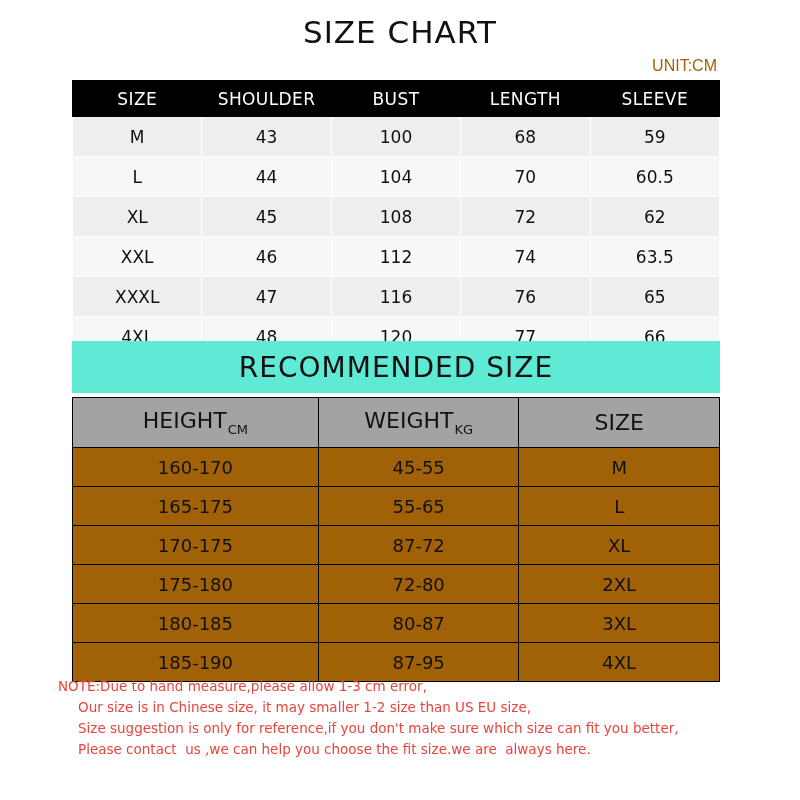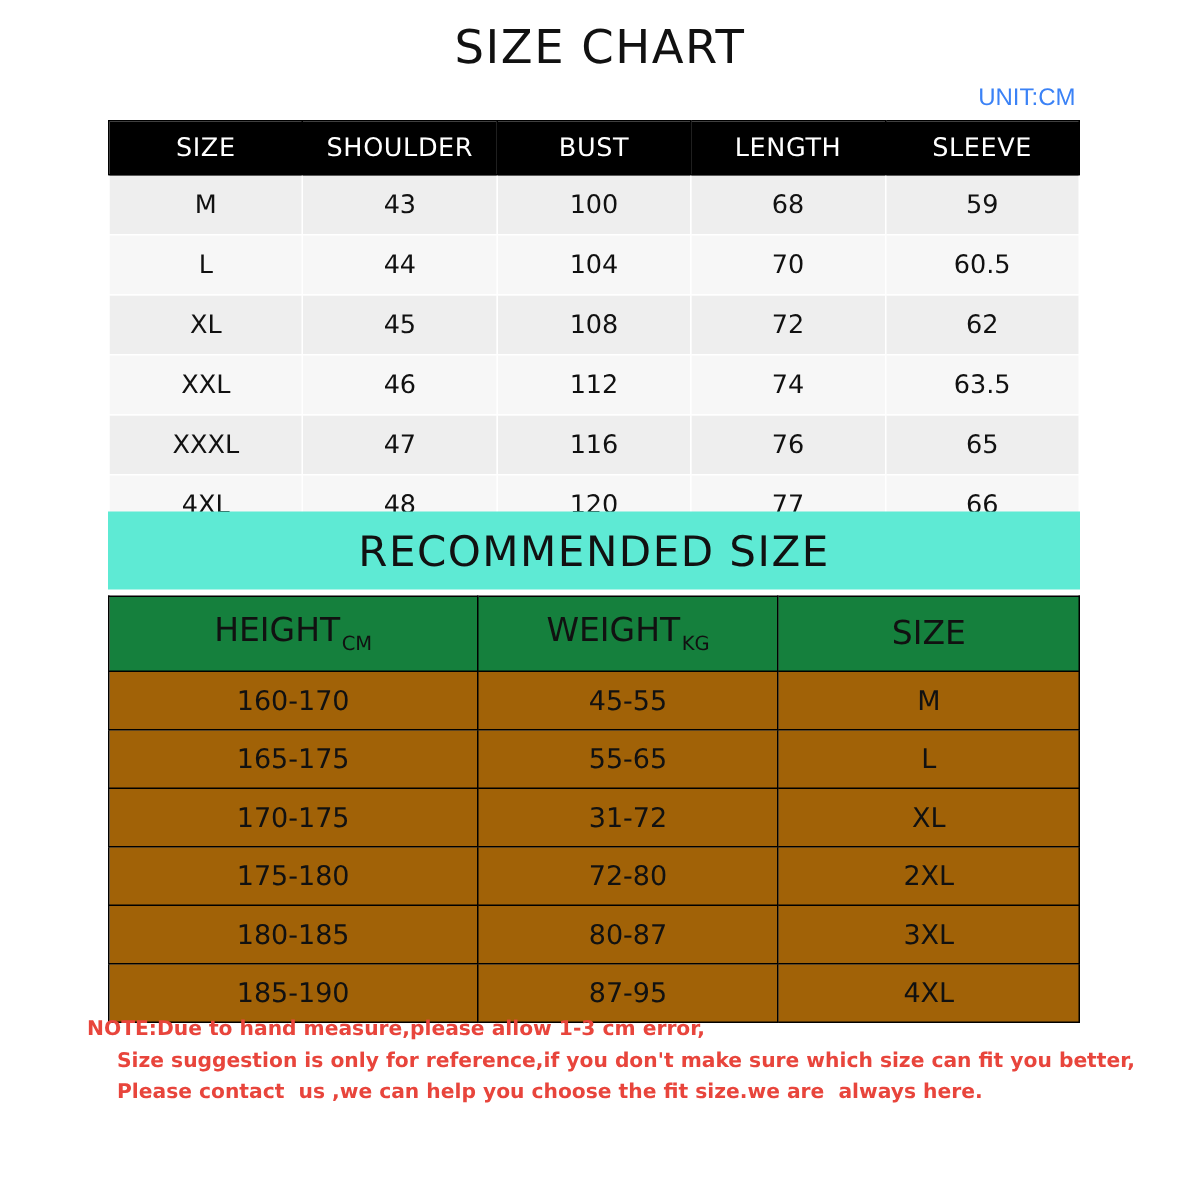--- a/index.html
+++ b/index.html
@@ -27,21 +27,21 @@
     color: #111;
     padding-top: 14px;
     font-weight: 400;
     font-family: "DejaVu Sans", sans-serif;
   }
   .unit {
     position: absolute;
     right: 83px;
     top: 57px;
     font-size: 16px;
-    color: #3b82f6;
+    color: #a16207;
   }
   
   .size-table-wrap {
     position: absolute;
     left: 72px;
     top: 80px;
     width: 648px;
   }
   table.size-table {
     border-collapse: collapse;
@@ -98,21 +98,21 @@
   table.rec-table {
     border-collapse: collapse;
     width: 100%;
     table-layout: fixed;
   }
   table.rec-table th {
     border: 1px solid #000;
     height: 47px;
     font-weight: 400;
     font-size: 22px;
-    background: #15803d;
+    background: #a3a3a3;
     color: #111;
     font-family: "DejaVu Sans", sans-serif;
   }
   table.rec-table th .sub {
     font-size: 13px;
     vertical-align: sub;
     margin-left: 1px;
   }
   table.rec-table td {
     border: 1px solid #000;
@@ -127,21 +127,20 @@
   
   .notes {
     position: absolute;
     left: 58px;
     top: 676px;
     width: 700px;
     color: #e8453c;
     font-size: 13.5px;
     line-height: 21px;
     font-family: "DejaVu Sans", sans-serif;
-    font-weight: bold;
   }
   .notes div { white-space: pre; }
   .notes .ind { padding-left: 20px; }
 </style>
 </head>
 <body>
 
 <div class="page">
 
   <div class="title">SIZE CHART</div>
@@ -229,21 +228,21 @@
           <td>45-55</td>
           <td>M</td>
         </tr>
         <tr>
           <td>165-175</td>
           <td>55-65</td>
           <td>L</td>
         </tr>
         <tr>
           <td>170-175</td>
-          <td>31-72</td>
+          <td>87-72</td>
           <td>XL</td>
         </tr>
         <tr>
           <td>175-180</td>
           <td>72-80</td>
           <td>2XL</td>
         </tr>
         <tr>
           <td>180-185</td>
           <td>80-87</td>
@@ -253,17 +252,18 @@
           <td>185-190</td>
           <td>87-95</td>
           <td>4XL</td>
         </tr>
       </tbody>
     </table>
   </div>
 
   <div class="notes">
     <div>NOTE:Due to hand measure,please allow 1-3 cm error,</div>
+    <div class="ind">Our size is in Chinese size, it may smaller 1-2 size than US EU size,</div>
     <div class="ind">Size suggestion is only for reference,if you don't make sure which size can fit you better,</div>
     <div class="ind">Please contact  us ,we can help you choose the fit size.we are  always here.</div>
   </div>
 
 </div>
 
 </body></html>

